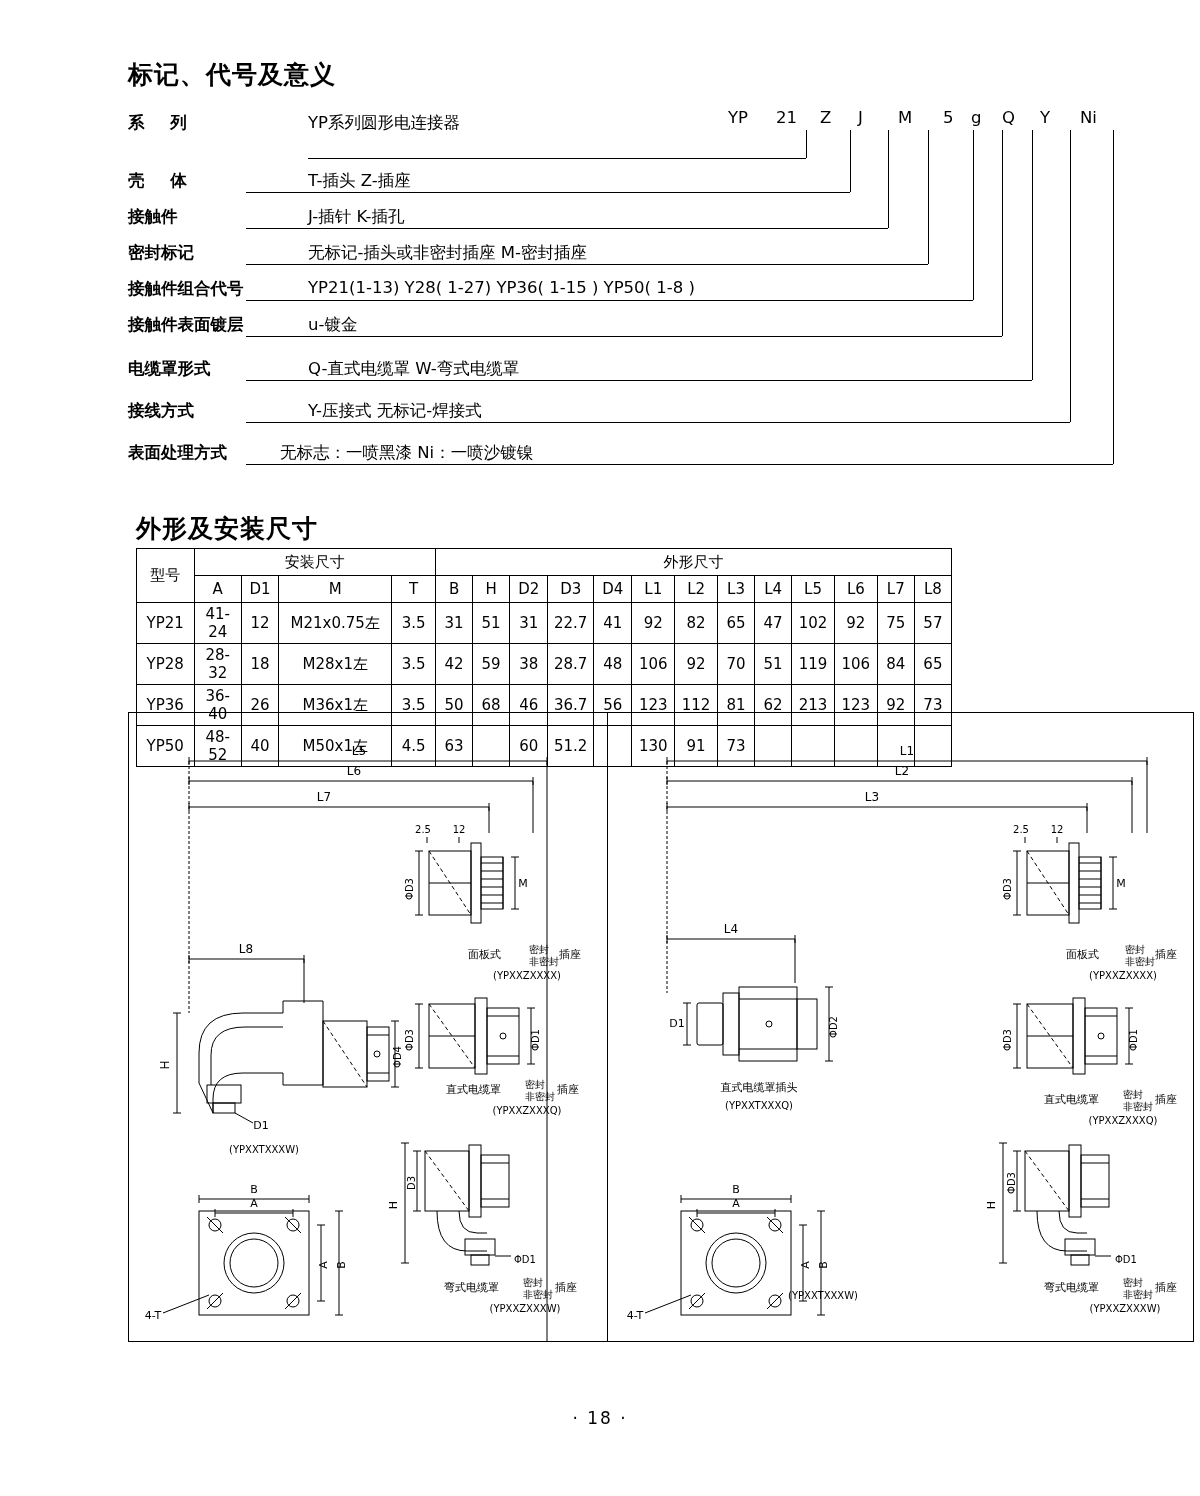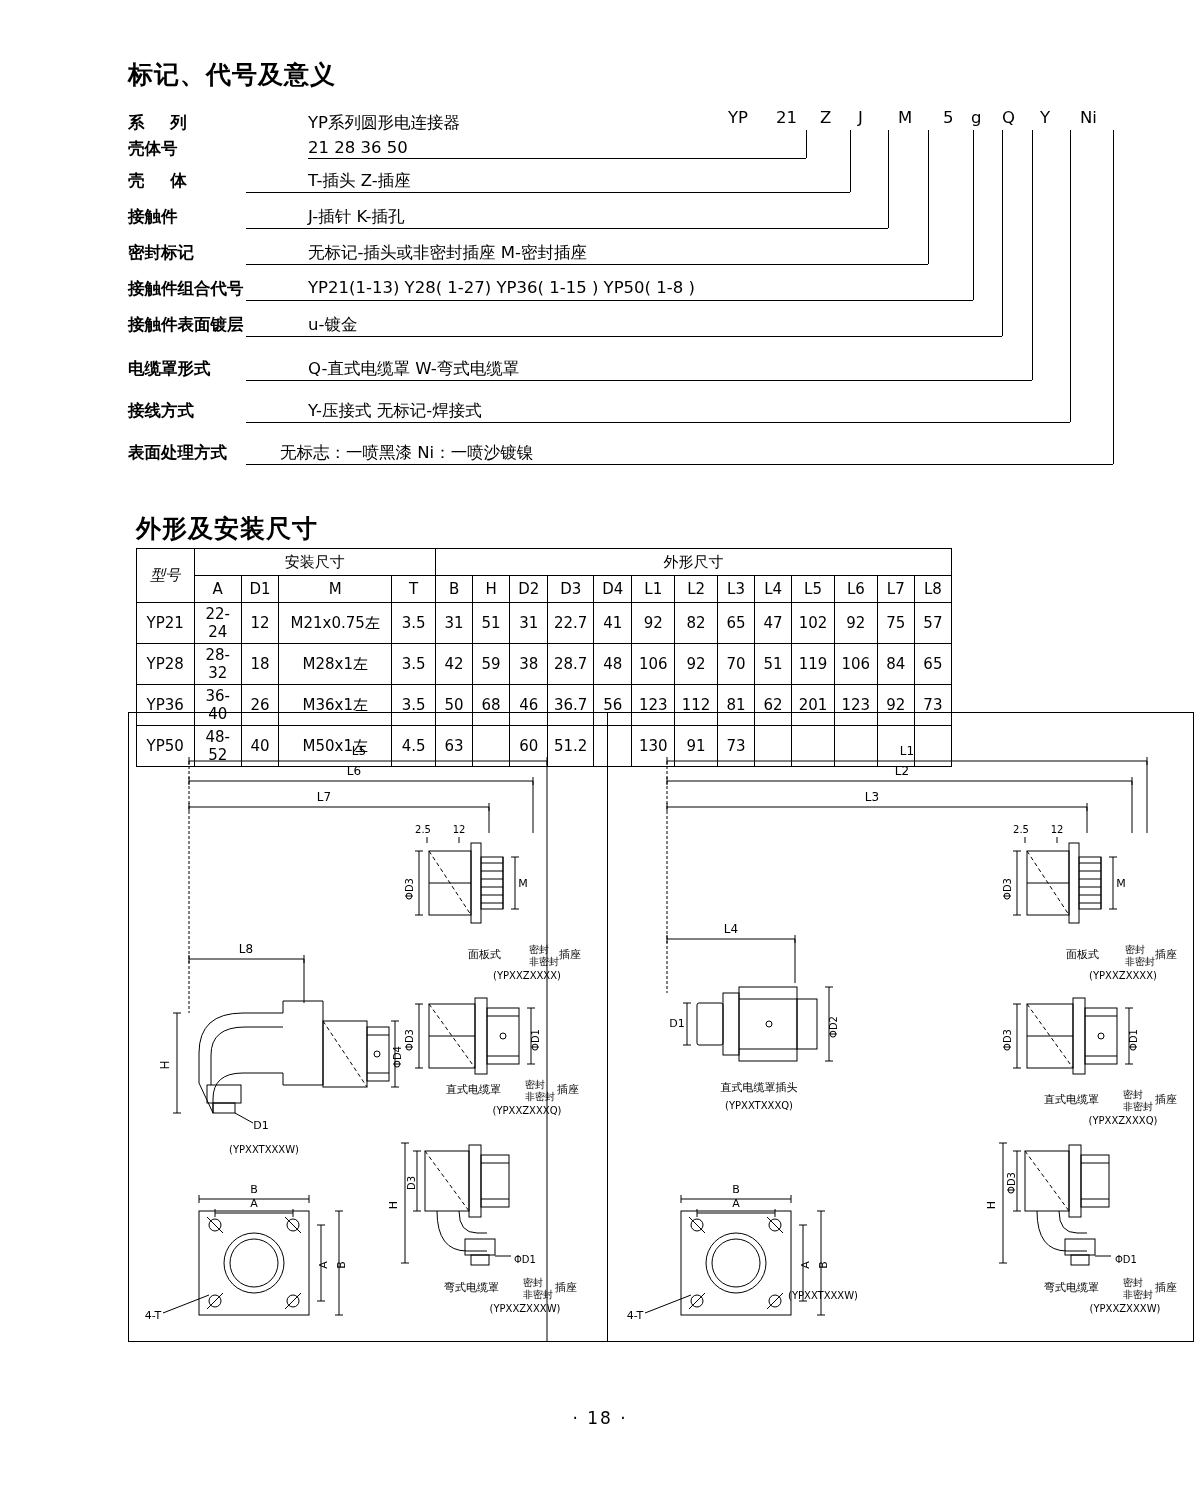--- a/index.html
+++ b/index.html
@@ -18,21 +18,21 @@
   .dval{position:absolute;top:0;white-space:nowrap;}
   .codes{position:absolute;top:0;left:600px;width:460px;height:22px;}
   .codes span{position:absolute;top:0;font-size:16.5px;}
   .lead{position:absolute;background:#000;}
   .lead.h{height:1px;}
   .lead.v{width:1px;}
 
   
   #dimtable{position:absolute;left:136px;top:548px;border-collapse:collapse;font-size:15px;}
   #dimtable td,#dimtable th{border:1px solid #000;text-align:center;font-weight:normal;padding:2px 4px;height:22px;}
-  #dimtable .modelcol{width:66px;font-style:italic;}
+  #dimtable .modelcol{width:66px;}
   #dimtable .wA{width:60px;}
   #dimtable .wD1{width:40px;}
   #dimtable .wM{width:150px;}
   #dimtable .wT{width:52px;}
   #dimtable .wS{width:42px;}
   #dimtable td.lab{font-size:15px;}
 
   
   #drawing{position:absolute;left:128px;top:712px;width:1064px;height:628px;border:1px solid #000;}
   #drawing .vsep{position:absolute;left:478px;top:0;width:1px;height:628px;background:#000;}
@@ -58,24 +58,20 @@
       <span style="left:215px">5</span>
       <span style="left:243px">g</span>
       <span style="left:274px">Q</span>
       <span style="left:312px">Y</span>
       <span style="left:352px">Ni</span>
     </div>
 
     <div class="drow" style="top:4px">
       <div class="dlabel sp">系    列</div>
       <div class="dval" style="left:180px">YP系列圆形电连接器</div>
-    </div>
-    <div class="drow" style="top:30px">
-      <div class="dlabel">壳体号</div>
-      <div class="dval" style="left:180px">21  28  36  50</div>
     </div>
     <div class="drow" style="top:62px">
       <div class="dlabel sp">壳    体</div>
       <div class="dval" style="left:180px">T-插头   Z-插座</div>
     </div>
     <div class="drow" style="top:134px">
       <div class="dlabel">密封标记</div>
       <div class="dval" style="left:180px">无标记-插头或非密封插座   M-密封插座</div>
     </div>
     <div class="drow" style="top:98px">
@@ -154,21 +150,21 @@
       <td class="wS lab">L2</td>
       <td class="wS lab">L3</td>
       <td class="wS lab">L4</td>
       <td class="wS lab">L5</td>
       <td class="wS lab">L6</td>
       <td class="wS lab">L7</td>
       <td class="wS lab">L8</td>
     </tr>
     <tr>
       <td>YP21</td>
-      <td>22-24</td>
+      <td>41-24</td>
       <td>12</td>
       <td>M21x0.75左</td>
       <td>3.5</td>
       <td>31</td>
       <td>51</td>
       <td>31</td>
       <td>22.7</td>
       <td>41</td>
       <td>92</td>
       <td>82</td>
@@ -207,21 +203,21 @@
       <td>3.5</td>
       <td>50</td>
       <td>68</td>
       <td>46</td>
       <td>36.7</td>
       <td>56</td>
       <td>123</td>
       <td>112</td>
       <td>81</td>
       <td>62</td>
-      <td>201</td>
+      <td>213</td>
       <td>123</td>
       <td>92</td>
       <td>73</td>
     </tr>
     <tr>
       <td>YP50</td>
       <td>48-52</td>
       <td>40</td>
       <td>M50x1左</td>
       <td>4.5</td>

